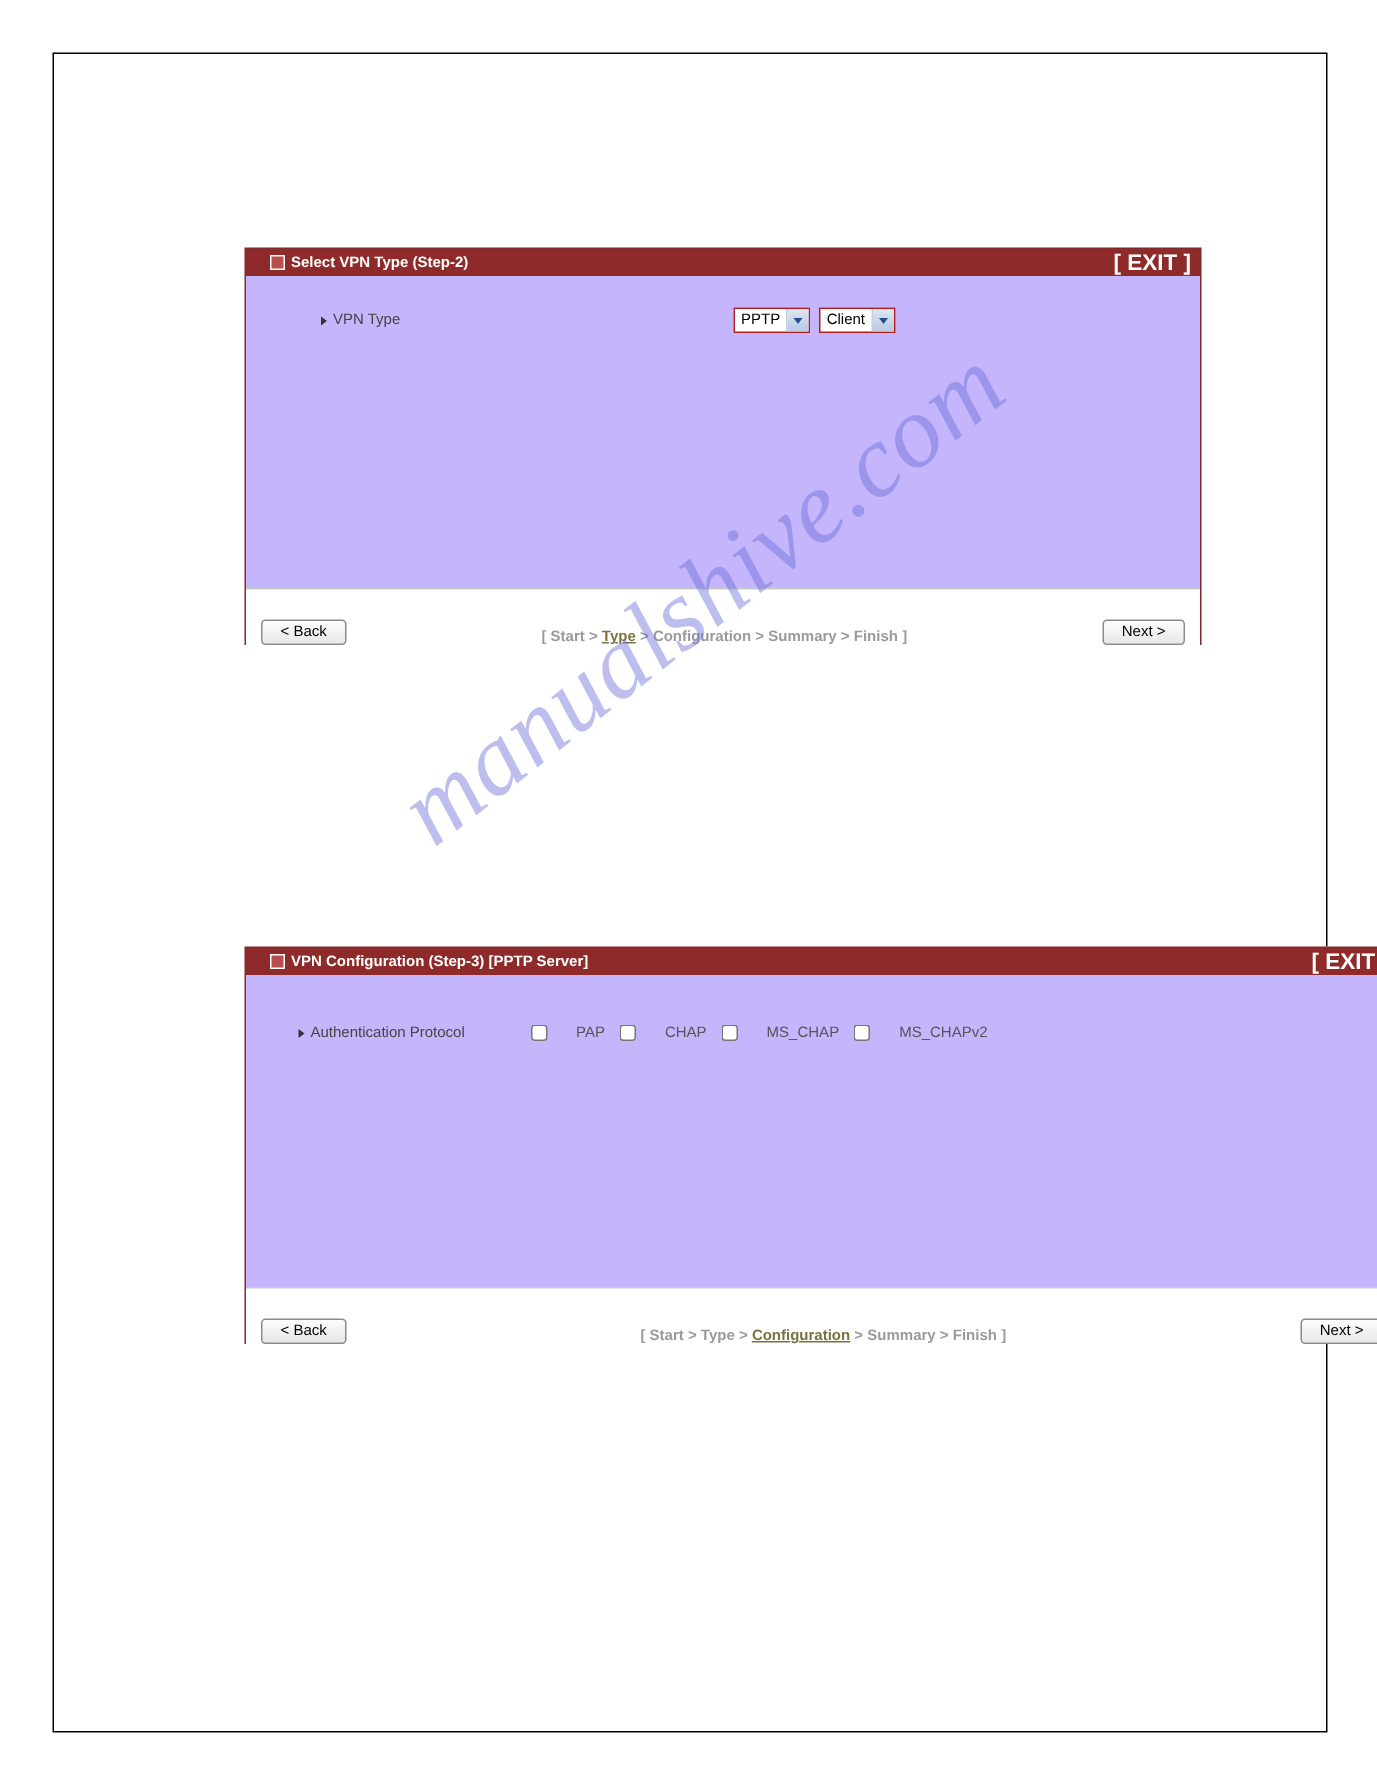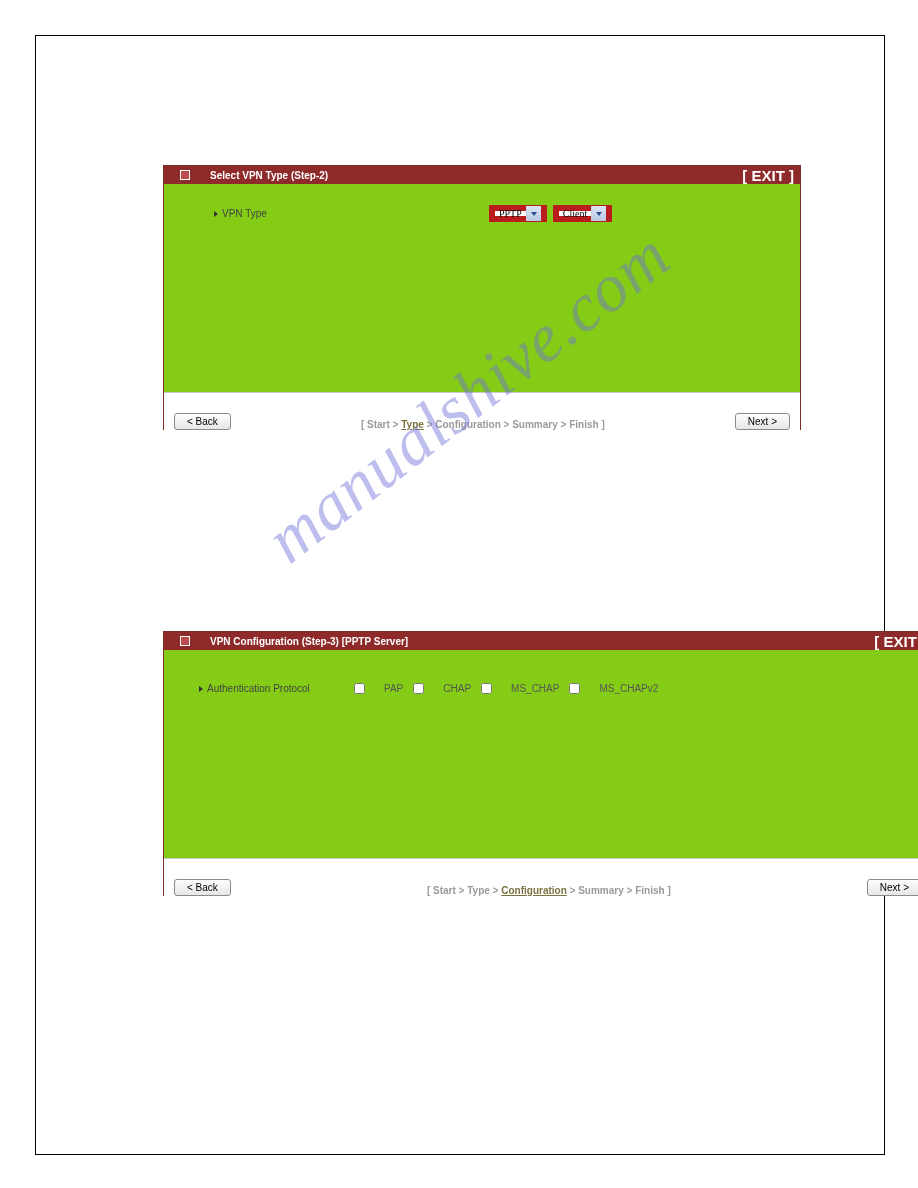--- a/index.html
+++ b/index.html
@@ -32,32 +32,32 @@
     height: 18px;
     background: #8e2a2a;
     color: #fff;
     font-weight: bold;
     font-size: 10px;
     display: flex;
     align-items: center;
     justify-content: space-between;
     padding: 0 6px 0 4px;
   }
-  .hdr-left { display: flex; align-items: center; gap: 20px; padding-left: 12px; }
+  .hdr-left { display: flex; align-items: center; gap: 4px; padding-left: 12px; }
   .hdr-square {
     width: 10px; height: 10px;
     border: 1px solid #fff;
     display: inline-block;
     background: #b94c4c;
   }
   .exit { font-size: 15px; font-weight: bold; color: #fff; text-decoration: none; }
   .panel-body {
     position: relative;
     height: 208px;
-    background: #84cc16;
+    background: #c4b5fd;
   }
   .row {
     display: flex;
     align-items: center;
     margin: 3px 0;
     font-size: 10px;
   }
   .caret {
     display: inline-block;
     width: 0; height: 0;
@@ -115,27 +115,26 @@
     color: #9a9a9a;
     font-weight: bold;
   }
   .breadcrumb .active { color: #7a7340; text-decoration: underline; }
   .body-inner-1 { padding: 18px 0 0 50px; }
   .body-inner-2 { padding: 30px 0 0 35px; }
   .ctrl-offset-1 { margin-left: 120px; }
   .chevron-select {
     display: inline-flex;
     align-items: center;
-    border: 6px solid #b91c1c;
+    border: 1px solid #b91c1c;
     height: 17px;
     background: #fff;
     font-size: 10px;
     color: #000;
     position: relative;
-    font-family: Liberation Serif, serif;
   }
   .chevron-select .txt { padding: 0 4px; }
   .chevron-select .arrow {
     width: 15px; height: 15px;
     background: linear-gradient(#dce6f4,#b8c9e4);
     border-left: 1px solid #c3cedf;
     display: flex; align-items: center; justify-content: center;
   }
   .chevron-select .arrow::after {
     content: '';

